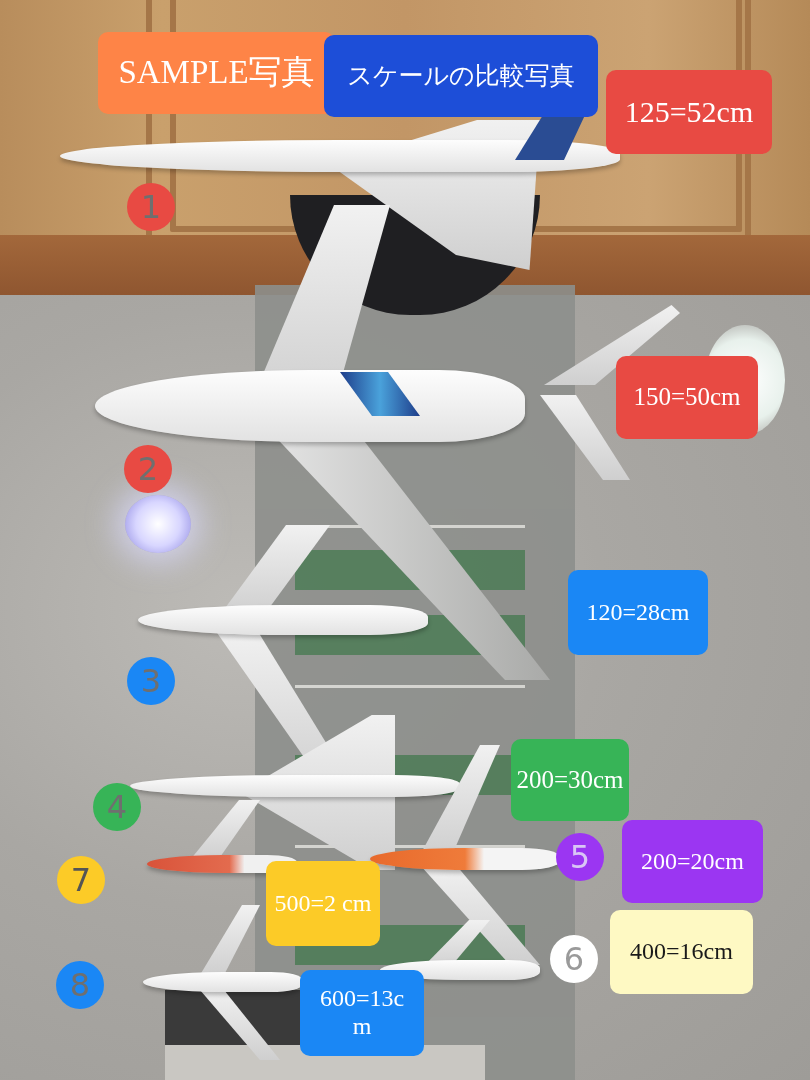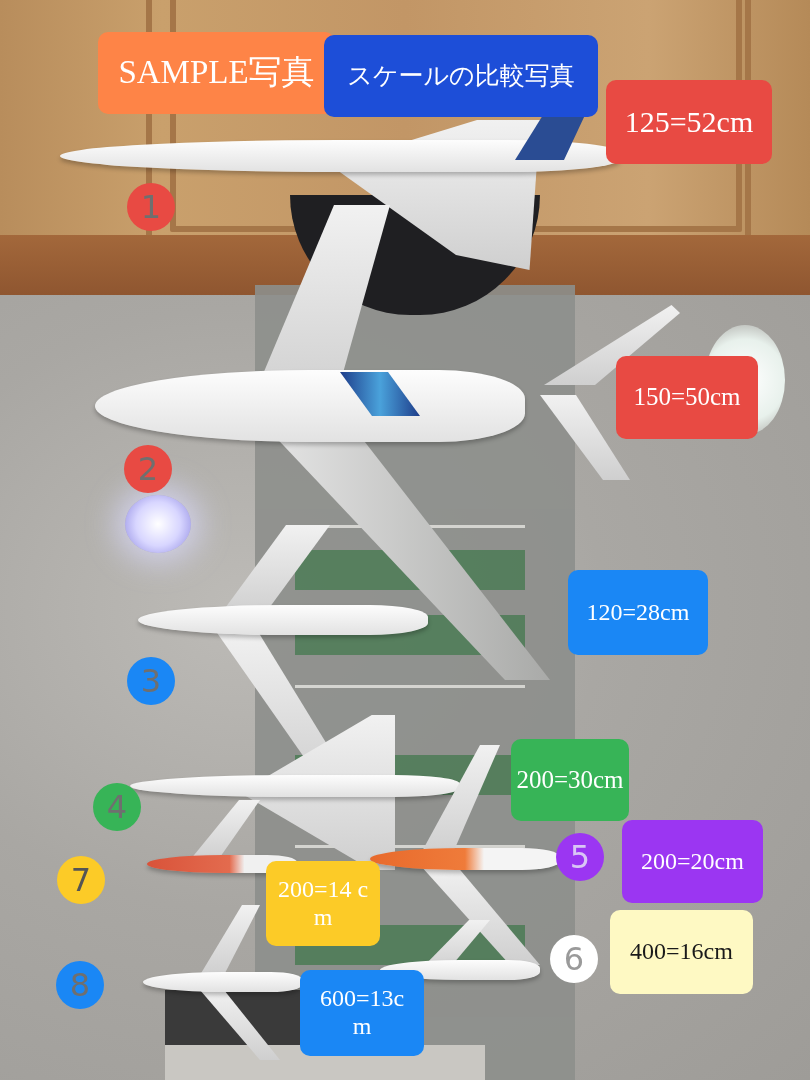--- a/index.html
+++ b/index.html
@@ -104,40 +104,40 @@
   <div class="fuselage" style="left:143px;top:972px;width:160px;height:20px;"></div>
 </div>
 
 <div class="tag" style="left:83px;top:32px;width:237px;height:82px;background:#fe8447;font-size:33px;margin-left:15px;">
   <span>SAMPLE写真</span>
 </div>
 <div class="tag" style="left:324px;top:35px;width:274px;height:82px;background:#1d4ed8;font-family:'DejaVu Sans',sans-serif;font-size:25px;">
   <span>スケールの比較写真</span>
 </div>
 
-<div class="tag" style="left:606px;top:80px;width:166px;height:84px;background:#e84a43;font-size:30px;align-items:center;">
+<div class="tag" style="left:606px;top:70px;width:166px;height:84px;background:#e84a43;font-size:30px;align-items:center;">
   <span>125=52cm</span>
 </div>
 <div class="tag" style="left:616px;top:356px;width:142px;height:83px;background:#e84a43;font-size:25px;">
   <span>150=50cm</span>
 </div>
 <div class="tag" style="left:568px;top:570px;width:140px;height:85px;background:#1a87f5;font-size:24px;">
   <span>120=28cm</span>
 </div>
 <div class="tag" style="left:511px;top:739px;width:118px;height:82px;background:#37b457;font-size:25px;">
   <span>200=30cm</span>
 </div>
 <div class="tag" style="left:622px;top:820px;width:141px;height:83px;background:#9b36f2;font-size:24px;">
   <span>200=20cm</span>
 </div>
 <div class="tag" style="left:610px;top:910px;width:143px;height:84px;background:#fef9c3;color:#1a1a1a;font-size:24px;">
   <span>400=16cm</span>
 </div>
 <div class="tag" style="left:266px;top:861px;width:114px;height:85px;background:#fccb27;font-size:24px;word-break:break-all;padding:0 6px;box-sizing:border-box;">
-  <span>200=14 cm</span>
+  <span>500=2 cm</span>
 </div>
 <div class="tag" style="left:300px;top:970px;width:124px;height:86px;background:#1a87f5;font-size:24px;word-break:break-all;padding:0 8px;box-sizing:border-box;">
   <span>600=13c m</span>
 </div>
 
 <div class="circle" style="left:127px;top:183px;background:#e84a43;">
   <span>1</span>
 </div>
 <div class="circle" style="left:124px;top:445px;background:#e84a43;">
   <span>2</span>

